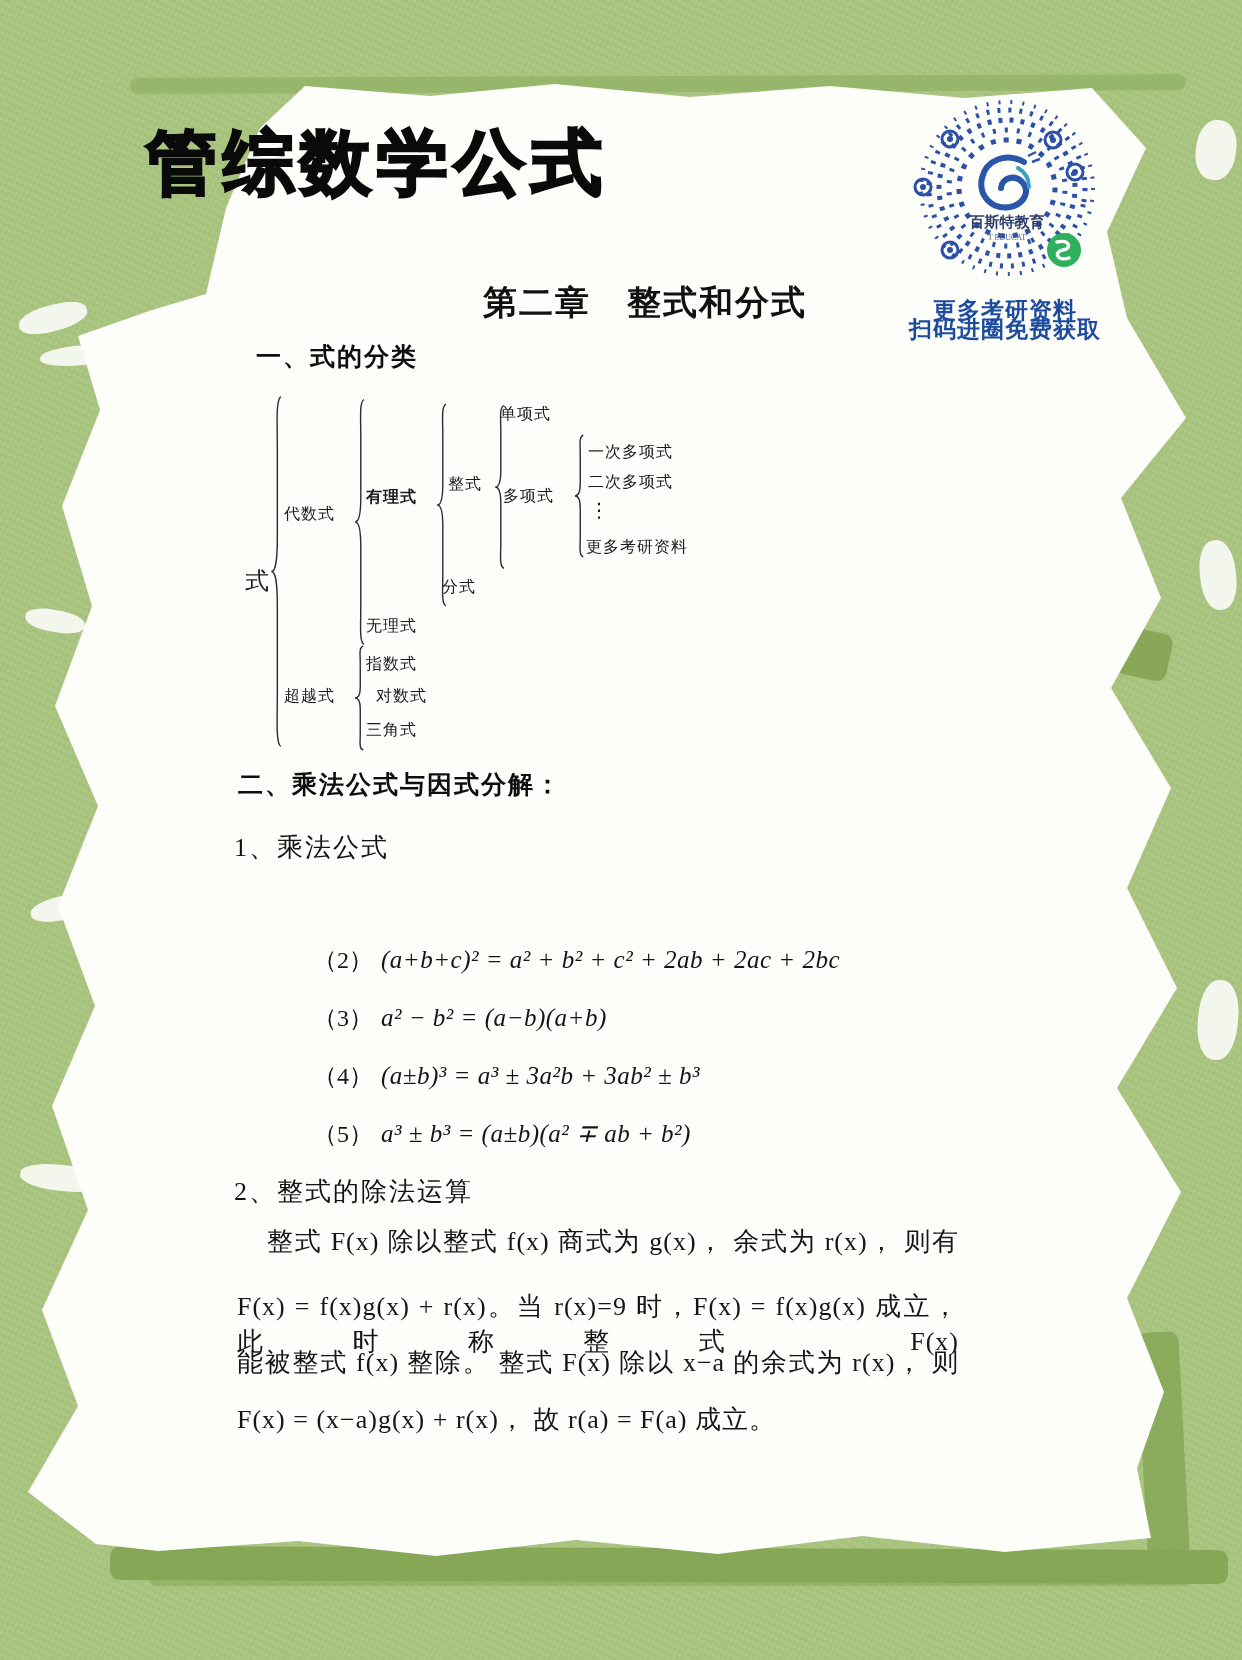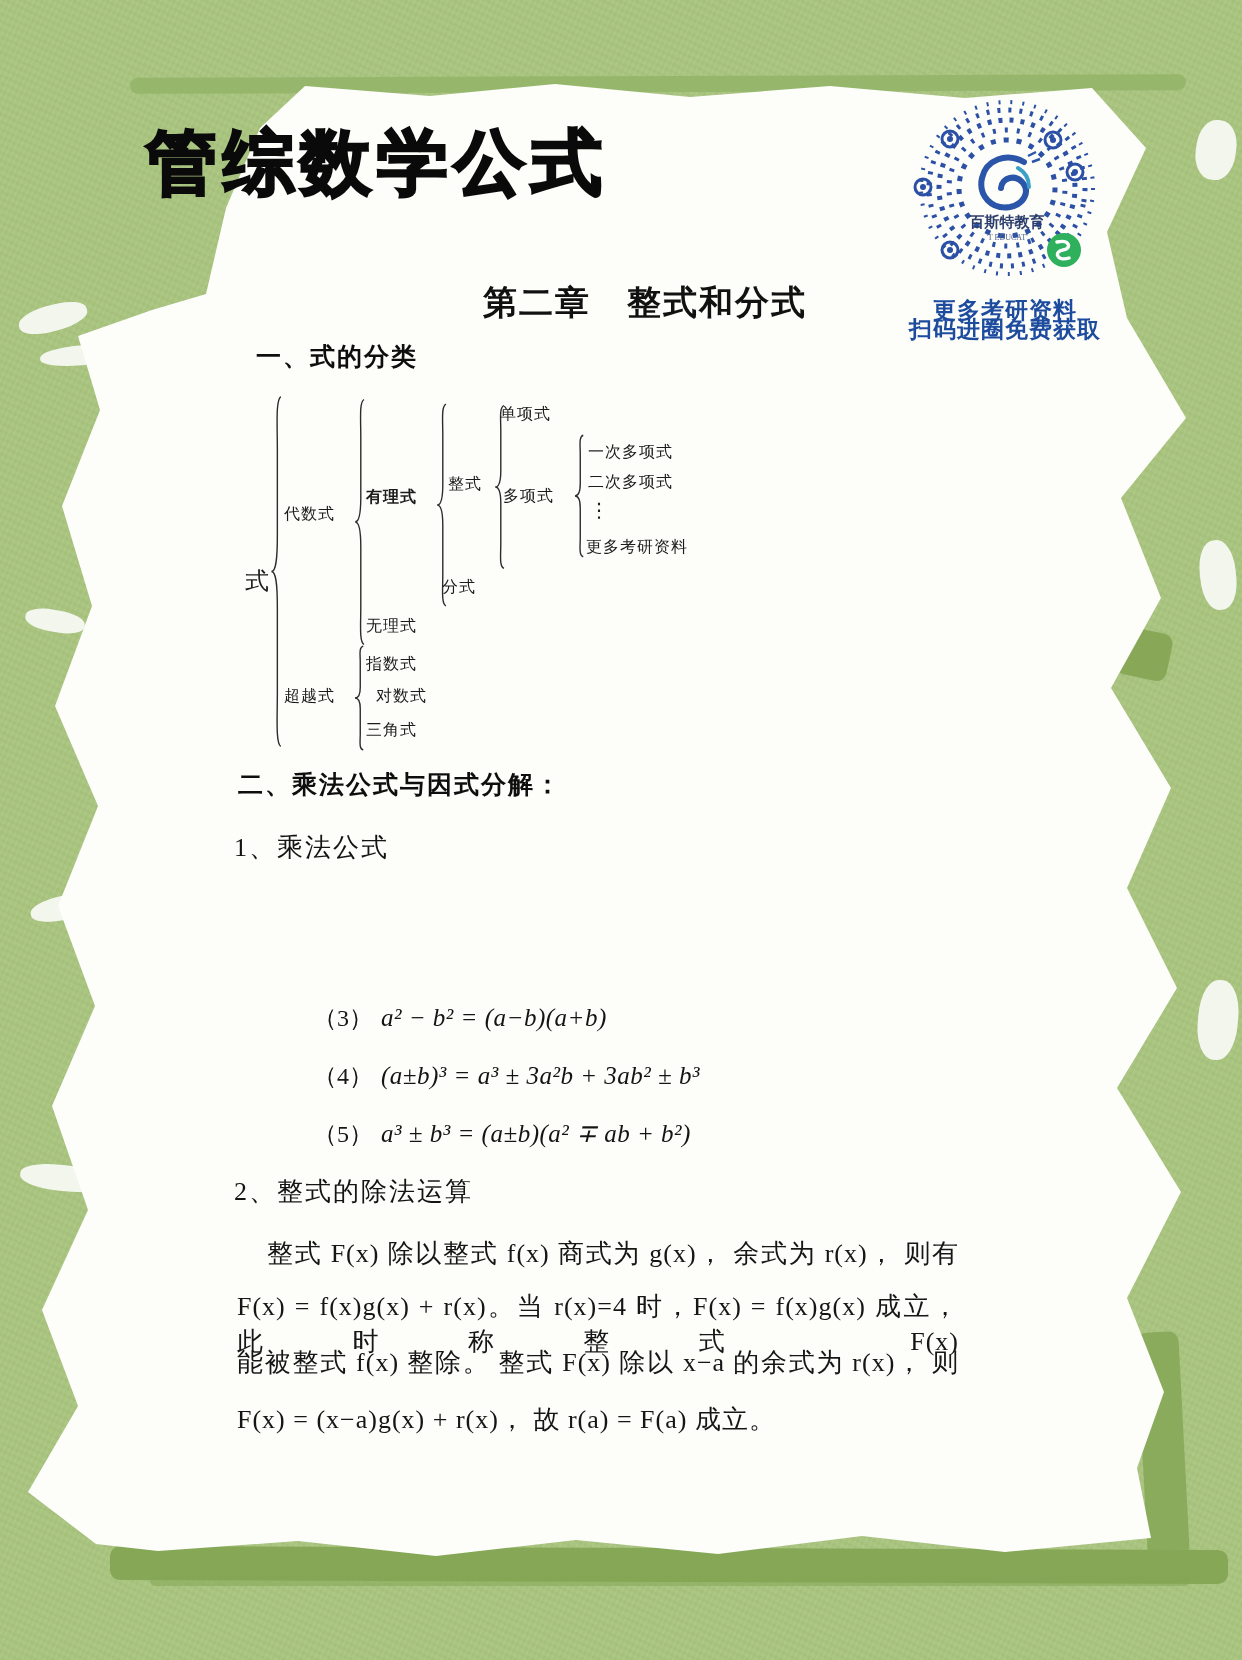--- a/index.html
+++ b/index.html
@@ -34,21 +34,21 @@
   .brace{position:absolute;overflow:visible;}
   .brace path{fill:none;stroke:#2c2c2c;stroke-width:1.4;vector-effect:non-scaling-stroke;}
   .vdots{font-size:20px;}
   
   .formula-row{position:absolute;left:313px;white-space:nowrap;}
   .fnum{font-size:24px;color:#161616;}
   .fexpr{font-style:italic;font-size:25px;margin-left:8px;color:#141414;letter-spacing:.5px;}
   
   .para-line{position:absolute;left:237px;width:722px;font-size:26px;letter-spacing:1px;color:#161616;}
   .just{text-align:justify;text-align-last:justify;}
-  .indent{text-indent:30px;margin-top:12px;}
+  .indent{text-indent:30px;}
   
   .qr-caption{position:absolute;left:872px;width:266px;text-align:center;font-weight:bold;
     font-size:23px;letter-spacing:1px;color:#1d4c9e;}
 </style>
 </head>
 <body>
 
 <div class="stage">
 
   <div class="stroke" style="left:130px;top:76px;width:1056px;height:16px;background:#93b569;opacity:.9;transform:rotate(-.2deg);"></div>
@@ -161,27 +161,29 @@
       <path d="M15 1 C9 2 11 9 11 16 L11 40 C11 47 9 50 4 50 C9 50 11 53 11 60 L11 84 C11 91 9 98 15 99"></path>
       </svg>
     <div class="tree-label" style="left:366px;top:654px;">指数式</div>
     <div class="tree-label" style="left:376px;top:686px;">对数式</div>
     <div class="tree-label" style="left:366px;top:720px;">三角式</div>
   </div>
 
   <div class="sec-head" style="left:238px;top:768px;">二、乘法公式与因式分解：</div>
   <div class="sub-head" style="left:234px;top:830px;">1、乘法公式</div>
 
+  <div class="formula-row" style="top:944px;">
+    <span class="fnum">（2）</span><span class="fexpr">(a+b+c)² = a² + b² + c² + 2ab + 2ac + 2bc</span></div>
   <div class="formula-row" style="top:1002px;">
     <span class="fnum">（3）</span><span class="fexpr">a² − b² = (a−b)(a+b)</span></div>
   <div class="formula-row" style="top:1060px;">
     <span class="fnum">（4）</span><span class="fexpr">(a±b)³ = a³ ± 3a²b + 3ab² ± b³</span></div>
   <div class="formula-row" style="top:1118px;">
     <span class="fnum">（5）</span><span class="fexpr">a³ ± b³ = (a±b)(a² ∓ ab + b²)</span></div>
 
   <div class="sub-head" style="left:234px;top:1174px;">2、整式的除法运算</div>
 
   <div class="para-line just indent" style="top:1224px;">整式 F(x) 除以整式 f(x) 商式为 g(x)， 余式为 r(x)， 则有</div>
-  <div class="para-line just" style="top:1289px;">F(x) = f(x)g(x) + r(x)。当 r(x)=4 时，F(x) = f(x)g(x) 成立，此时称整式 F(x)</div>
+  <div class="para-line just" style="top:1289px;">F(x) = f(x)g(x) + r(x)。当 r(x)=9 时，F(x) = f(x)g(x) 成立，此时称整式 F(x)</div>
   <div class="para-line just" style="top:1345px;">能被整式 f(x) 整除。 整式 F(x) 除以 x−a 的余式为 r(x)， 则</div>
   <div class="para-line" style="top:1402px;">F(x) = (x−a)g(x) + r(x)， 故 r(a) = F(a) 成立。</div>
 
 </div>
 
 </body></html>

